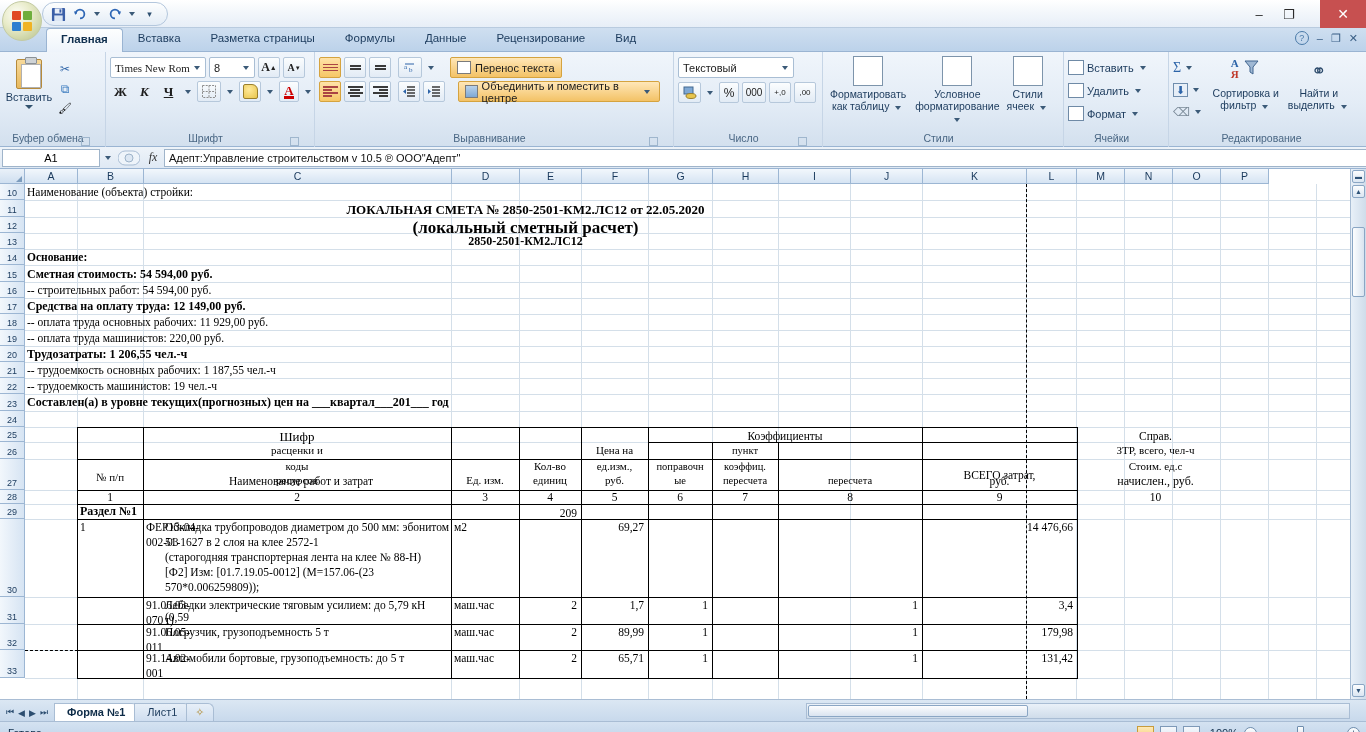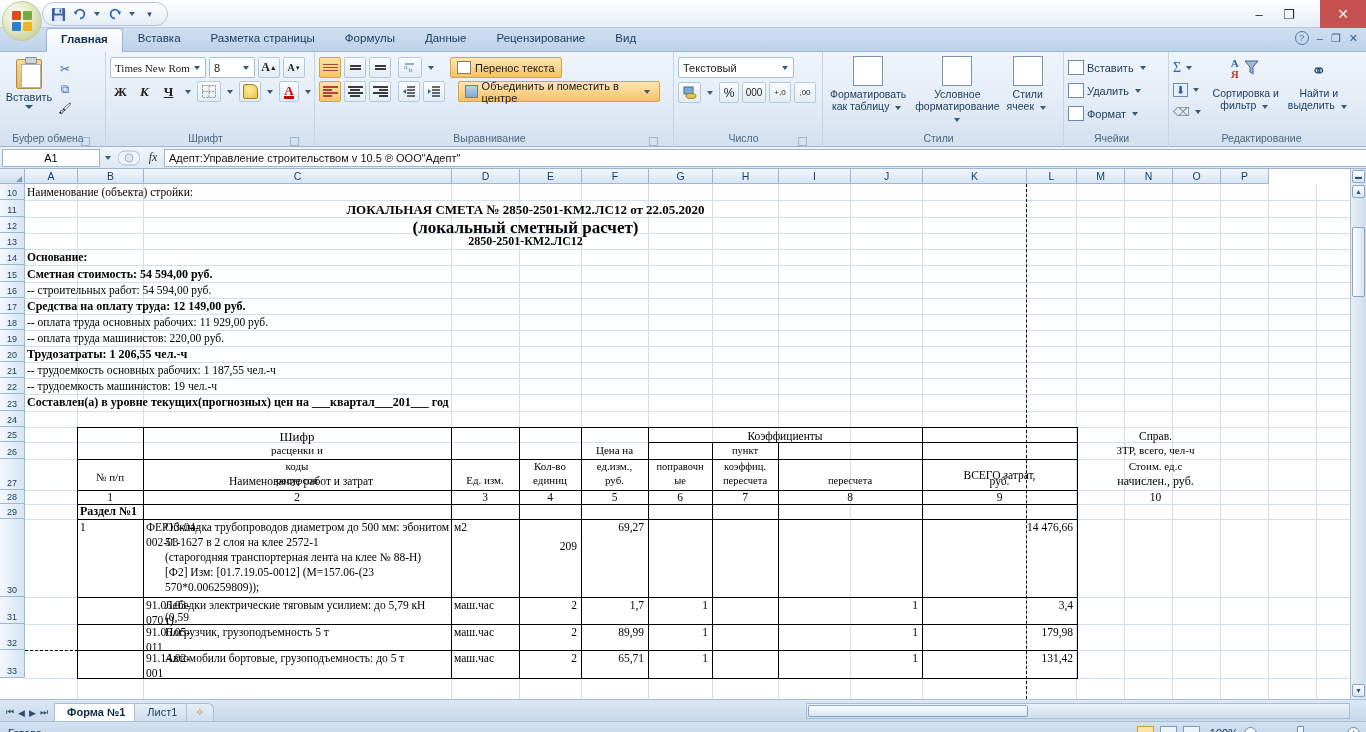--- a/index.html
+++ b/index.html
@@ -782,21 +782,21 @@
 
     <div class="cellbox ctxt" style="left:55px;top:337px;">1</div>
     <div class="cellbox ctxt" style="left:121px;top:337px;">ФЕР13-04-</div>
     <div class="cellbox ctxt" style="left:121px;top:352px;">002-03</div>
     <div class="cellbox ctxt" style="left:140px;top:337px;width:284px;">Обкладка трубопроводов диаметром до 500 мм: эбонитом</div>
     <div class="cellbox ctxt" style="left:140px;top:352px;width:284px;">51-1627 в 2 слоя на клее 2572-1</div>
     <div class="cellbox ctxt" style="left:140px;top:367px;width:284px;">(старогодняя транспортерная лента на клее № 88-Н)</div>
     <div class="cellbox ctxt" style="left:140px;top:382px;width:284px;">[Ф2] Изм: [01.7.19.05-0012] (М=157.06-(23</div>
     <div class="cellbox ctxt" style="left:140px;top:397px;width:284px;">570*0.006259809));</div>
     <div class="cellbox ctxt" style="left:429px;top:337px;">м2</div>
-    <div class="cellbox ctxt rgt" style="left:495px;top:356px;width:57px;">209</div>
+    <div class="cellbox ctxt rgt" style="left:495px;top:323px;width:57px;">209</div>
     <div class="cellbox ctxt rgt" style="left:557px;top:337px;width:62px;">69,27</div>
     <div class="cellbox ctxt rgt" style="left:624px;top:337px;width:59px;"></div>
     <div class="cellbox ctxt rgt" style="left:688px;top:337px;width:61px;"></div>
     <div class="cellbox ctxt rgt" style="left:754px;top:337px;width:139px;"></div>
     <div class="cellbox ctxt rgt" style="left:898px;top:337px;width:150px;">14 476,66</div>
     <div class="cellbox ctxt rgt" style="left:1053px;top:337px;width:150px;"></div>
 
     <div class="cellbox ctxt" style="left:121px;top:415px;">91.06.03-</div>
     <div class="cellbox ctxt" style="left:121px;top:430px;">070</div>
     <div class="cellbox ctxt" style="left:140px;top:415px;width:284px;">Лебедки электрические тяговым усилием: до 5,79 кН (0,59</div>

